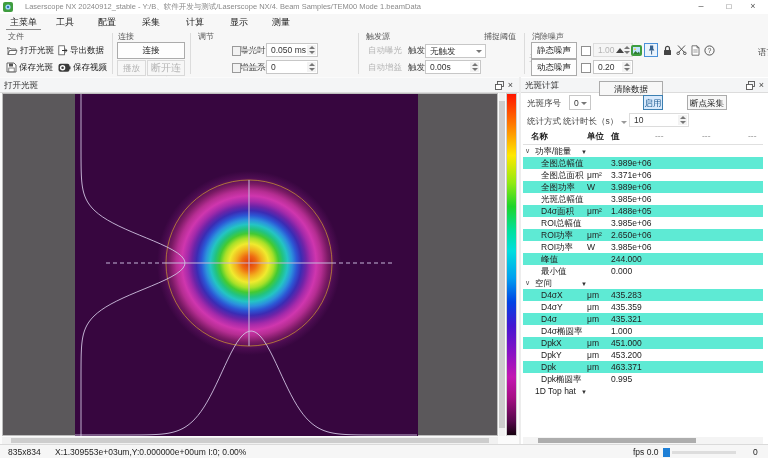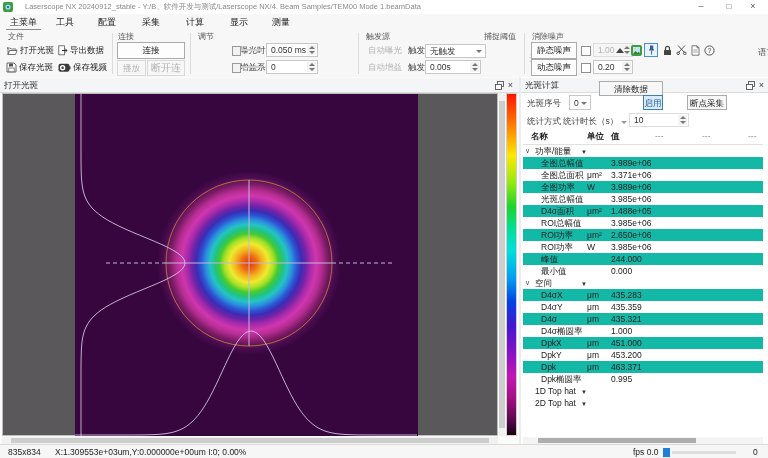--- a/index.html
+++ b/index.html
@@ -55,21 +55,21 @@
   .calc-panel{position:absolute;left:521px;top:77px;width:247px;height:367px;background:#ffffff;}
   .cp-label{position:absolute;font-size:8.5px;color:#444;white-space:nowrap;}
   .cp-btn{position:absolute;height:15px;border:1px solid #ababab;background:#f7f7f7;font-size:8.5px;color:#222;text-align:center;line-height:14px;box-sizing:border-box;}
   .cp-btn.active{background:#d9eafc;border-color:#3c7fb1;color:#17578f;}
   .cp-drop{position:absolute;height:15px;border:1px solid #c7c7c7;background:#fff;font-size:8.5px;line-height:14px;padding:0 10px 0 4px;box-sizing:border-box;color:#333;white-space:nowrap;}
   
   .ctable{position:absolute;left:2px;top:52px;width:240px;}
   .thead{position:relative;height:15px;border-bottom:1px solid #e0e0e0;font-size:8.5px;color:#222;}
   .thead span{position:absolute;top:2px;}
   .trow{position:relative;height:12px;font-size:8.5px;color:#222;line-height:12px;}
-  .trow.alt{background:#14b8a6;}
+  .trow.alt{background:#5eead4;}
   .trow span{position:absolute;white-space:nowrap;}
   .c-name{left:18px;} .c-unit{left:64px;} .c-val{left:88px;}
   .chev{left:2px;font-size:7px;color:#555;top:0px;}
   .gname{left:12px;}
   .gmark{left:58px;font-size:6px;color:#333;top:1px;}
   .calc-hscroll{position:absolute;left:2px;top:360px;width:240px;height:7px;background:#f4f4f4;}
   .calc-hscroll .thumb{position:absolute;left:15px;width:158px;top:1px;bottom:1px;background:#adadad;}
   
   .statusbar{position:absolute;left:0;top:444px;width:768px;height:14px;background:#f6f6f6;border-top:1px solid #dadada;font-size:8.5px;color:#222;}
   .st-res{position:absolute;left:8px;top:2px;}
@@ -413,25 +413,20 @@
           <div class="trow data">
             <span class="c-name">Dpk椭圆率</span>
             <span class="c-unit"></span>
             <span class="c-val">0.995</span>
           </div>
           <div class="trow group">
             <span class="chev"></span>
             <span class="gname">1D Top hat</span>
             <span class="gmark">▼</span>
           </div>
-          <div class="trow group">
-            <span class="chev"></span>
-            <span class="gname">2D Top hat</span>
-            <span class="gmark">▼</span>
-          </div>
         </div>
     </div>
     <div class="calc-hscroll">
         <div class="thumb"></div>
       </div>
   </div>
 
   <div class="statusbar">
     <span class="st-res">835x834</span>
     <span class="st-cursor">X:1.309553e+03um,Y:0.000000e+00um I:0; 0.00%</span>

